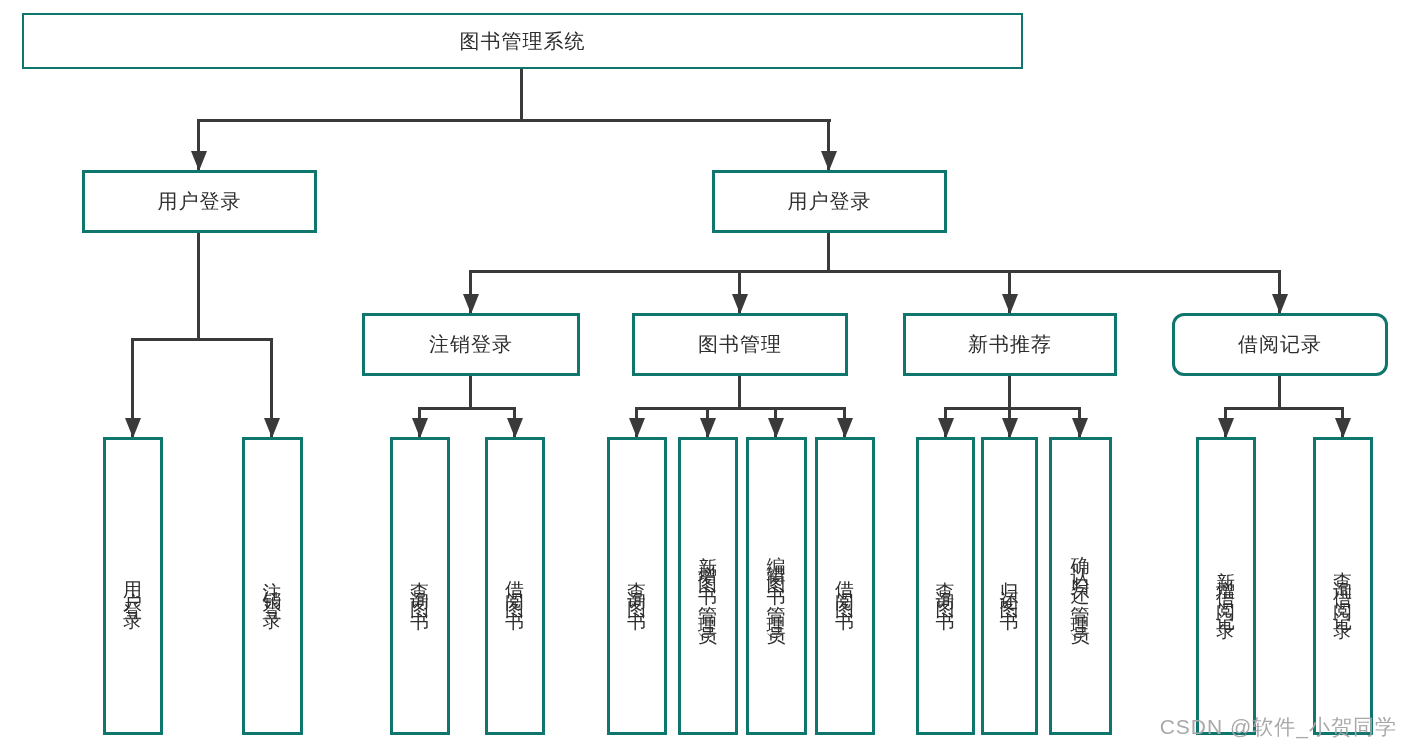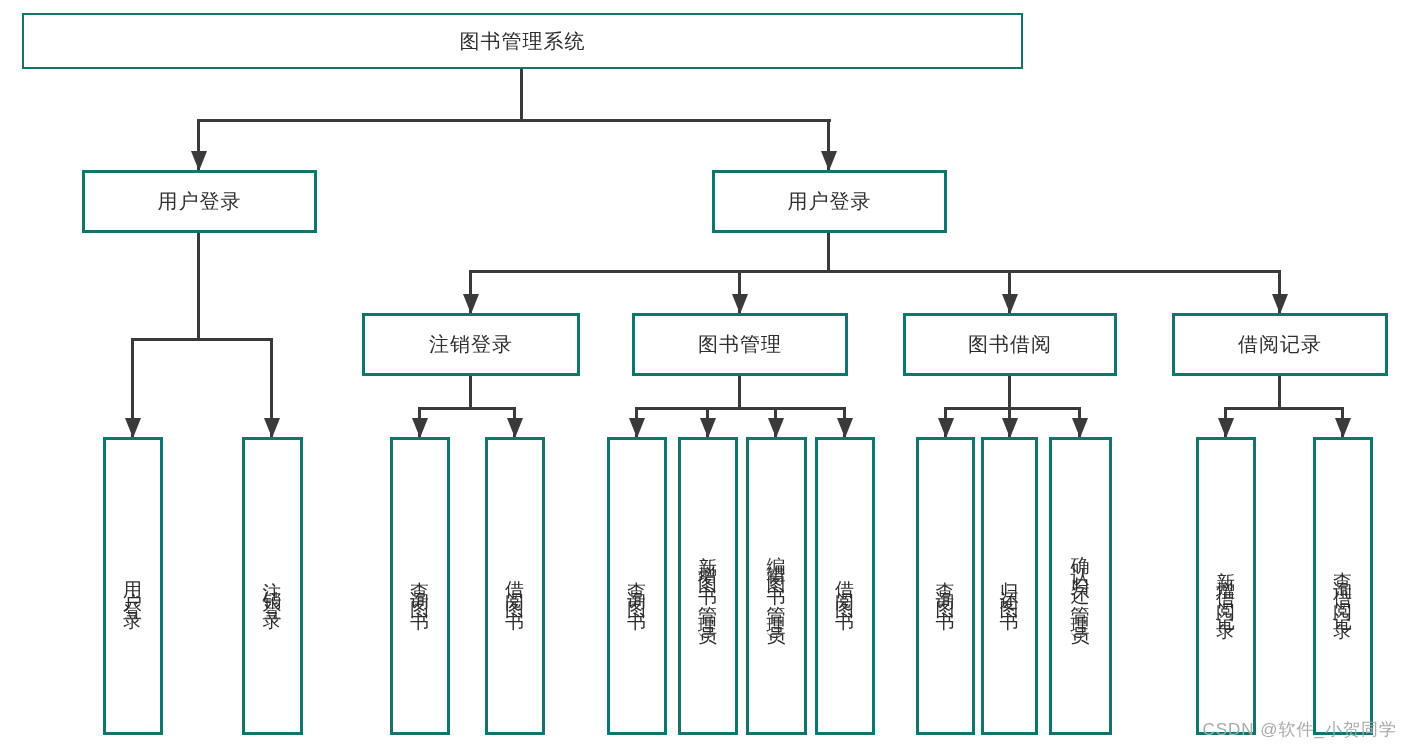--- a/index.html
+++ b/index.html
@@ -21,21 +21,21 @@
   }
   .vline{position:absolute;width:3px;background:#3a3a3a;z-index:1;}
   .hline{position:absolute;height:3px;background:#3a3a3a;z-index:1;}
   .arrow{position:absolute;width:3px;background:#3a3a3a;z-index:1;}
   .arrow::after{
     content:"";position:absolute;bottom:-1px;left:50%;margin-left:-8px;
     width:0;height:0;border-style:solid;border-width:20px 8px 0 8px;
     border-color:#3a3a3a transparent transparent transparent;
   }
   .watermark{
-    position:absolute;right:8px;bottom:6px;font-size:17px;letter-spacing:1px;
+    position:absolute;right:8px;bottom:6px;font-size:21px;letter-spacing:1px;
     color:#a9a9a9;z-index:10;white-space:nowrap;
   }
 </style>
 </head>
 <body>
 
 <div class="canvas">
 
   <div class="node" style="left:22px;top:13px;width:1001px;height:56px;border-width:2px;">
     <span class="lbl">图书管理系统</span>
@@ -65,23 +65,23 @@
   <div class="arrow" style="left:1008px;top:270px;height:43px;"></div>
   <div class="arrow" style="left:1278px;top:270px;height:43px;"></div>
 
   <div class="node" style="left:362px;top:313px;width:218px;height:63px;">
     <span class="lbl">注销登录</span>
   </div>
   <div class="node" style="left:632px;top:313px;width:216px;height:63px;">
     <span class="lbl">图书管理</span>
   </div>
   <div class="node" style="left:903px;top:313px;width:214px;height:63px;">
-    <span class="lbl">图书借阅</span>
+    <span class="lbl">新书推荐</span>
   </div>
-  <div class="node" style="left:1172px;top:313px;width:216px;height:63px;">
+  <div class="node" style="left:1172px;top:313px;width:216px;height:63px;border-radius:12px;">
     <span class="lbl">借阅记录</span>
   </div>
 
   <div class="vline" style="left:469px;top:376px;height:31px;"></div>
   <div class="hline" style="left:418px;top:407px;width:98px;"></div>
   <div class="arrow" style="left:418px;top:407px;height:30px;"></div>
   <div class="arrow" style="left:513px;top:407px;height:30px;"></div>
 
   <div class="vline" style="left:738px;top:376px;height:31px;"></div>
   <div class="hline" style="left:635px;top:407px;width:210px;"></div>

